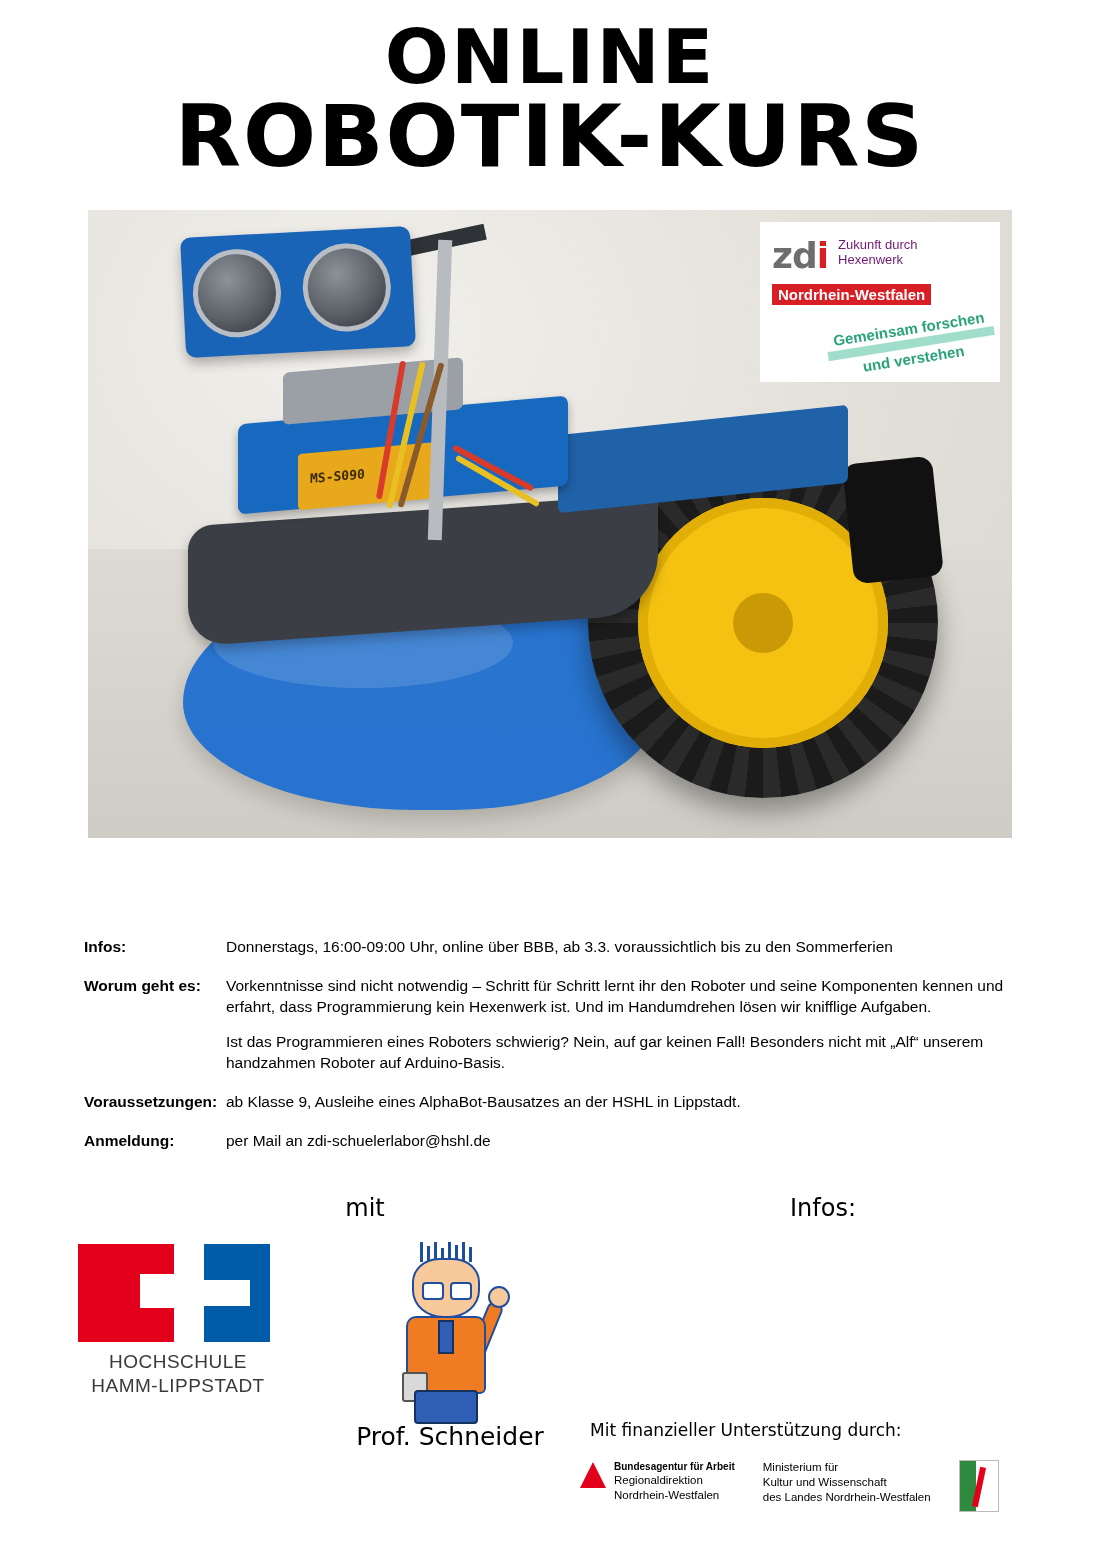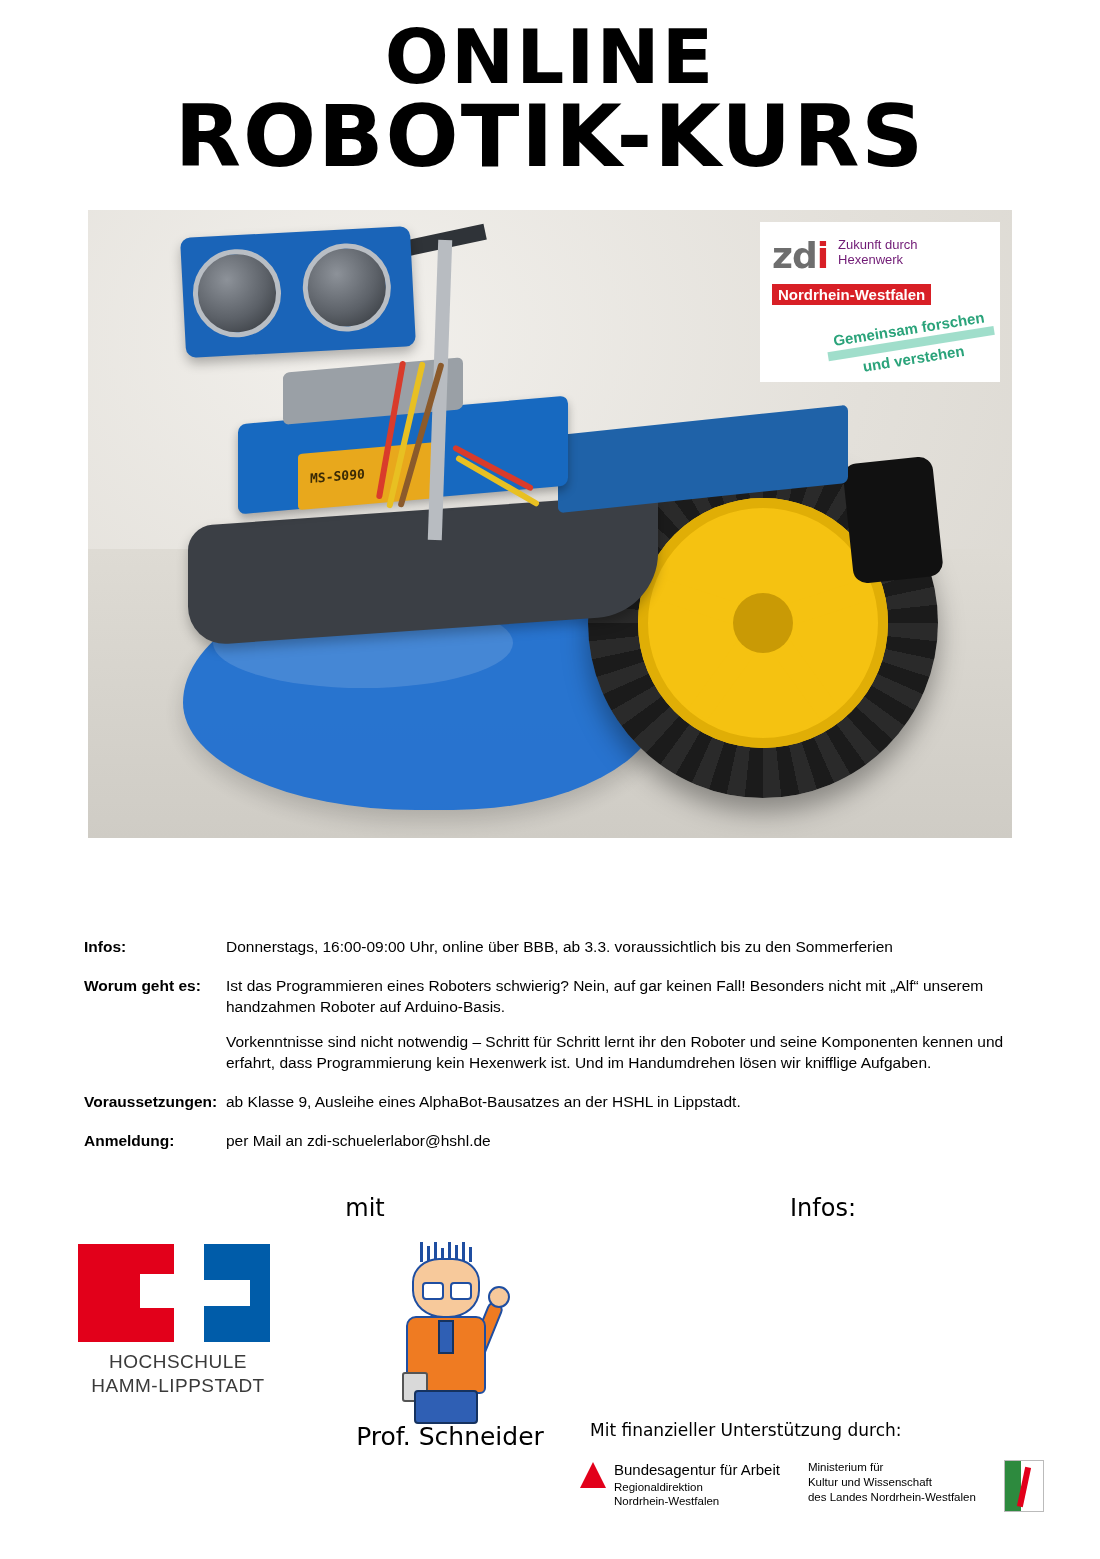--- a/index.html
+++ b/index.html
@@ -356,21 +356,21 @@
   .funders {
     position:absolute; left:580px; top:1438px;
     width:500px; display:flex; align-items:flex-start; gap:28px;
   }
   .ba-logo { display:flex; gap:8px; }
   .ba-mark {
     width:26px; height:26px; background:#e2001a; margin-top:2px;
     clip-path:polygon(50% 0, 100% 100%, 0 100%);
   }
   .ba-txt { font-size:11.5px; line-height:1.3; }
-  .ba-txt .b { font-weight:normal; font-size:15px; }
+  .ba-txt .b { font-weight:bold; font-size:10px; }
   .min-txt { font-size:11.5px; line-height:1.3; }
   .nrw-arms {
     width:40px; height:52px;
     background:#fff; border:1px solid #bbb;
     position:relative;
   }
   .nrw-arms:before {
     content:""; position:absolute; left:0; top:0; width:16px; height:100%;
     background:#2d8a3e;
   }
@@ -448,22 +448,22 @@
   <div class="details">
     <div class="row">
       <div class="lbl">Infos:</div>
       <div class="val">
         <p>Donnerstags, 16:00-09:00 Uhr, online über BBB, ab 3.3. voraussichtlich bis zu den Sommerferien</p>
       </div>
     </div>
     <div class="row">
       <div class="lbl">Worum geht es:</div>
       <div class="val">
+        <p>Vorkenntnisse sind nicht notwendig – Schritt für Schritt lernt ihr den Roboter und seine Komponenten kennen und erfahrt, dass Programmierung kein Hexenwerk ist. Und im Handumdrehen lösen wir knifflige Aufgaben.</p>
         <p>Ist das Programmieren eines Roboters schwierig? Nein, auf gar keinen Fall! Besonders nicht mit „Alf“ unserem handzahmen Roboter auf Arduino-Basis.</p>
-        <p>Vorkenntnisse sind nicht notwendig – Schritt für Schritt lernt ihr den Roboter und seine Komponenten kennen und erfahrt, dass Programmierung kein Hexenwerk ist. Und im Handumdrehen lösen wir knifflige Aufgaben.</p>
       </div>
     </div>
     <div class="row">
       <div class="lbl">Voraussetzungen:</div>
       <div class="val">
         <p>ab Klasse 9, Ausleihe eines AlphaBot-Bausatzes an der HSHL in Lippstadt.</p>
       </div>
     </div>
     <div class="row">
       <div class="lbl">Anmeldung:</div>

